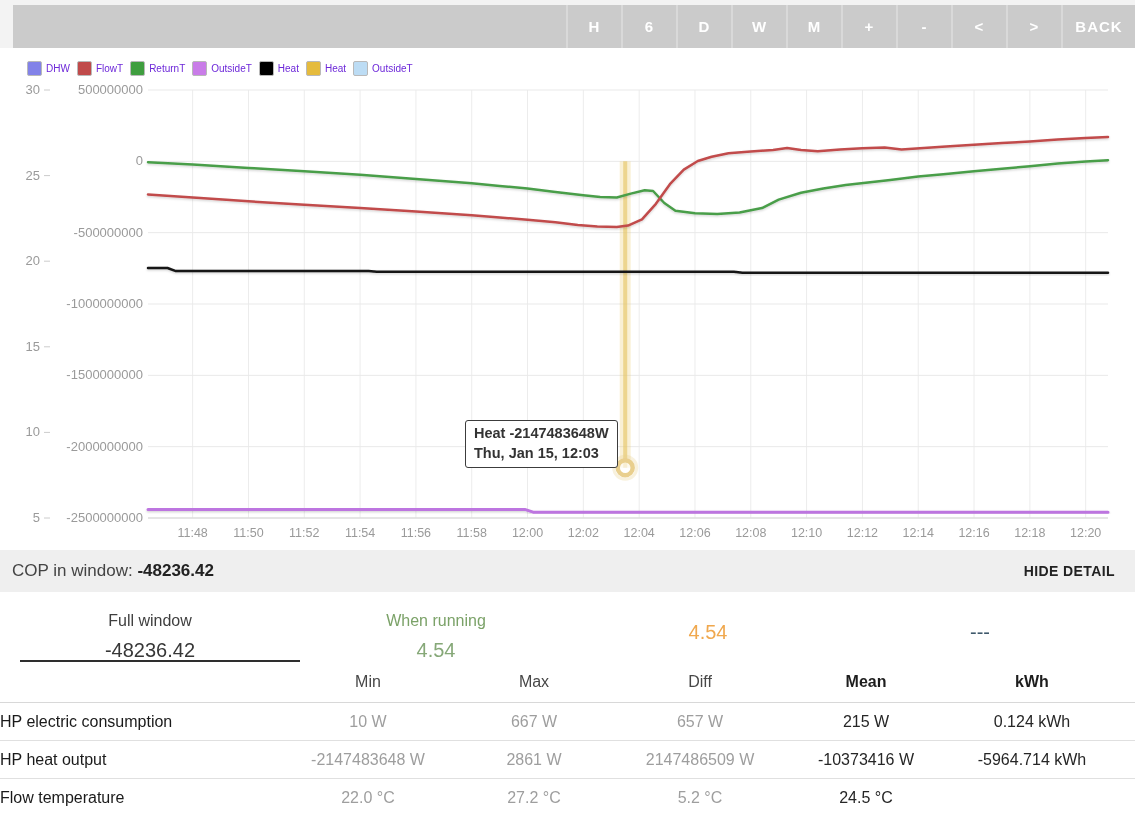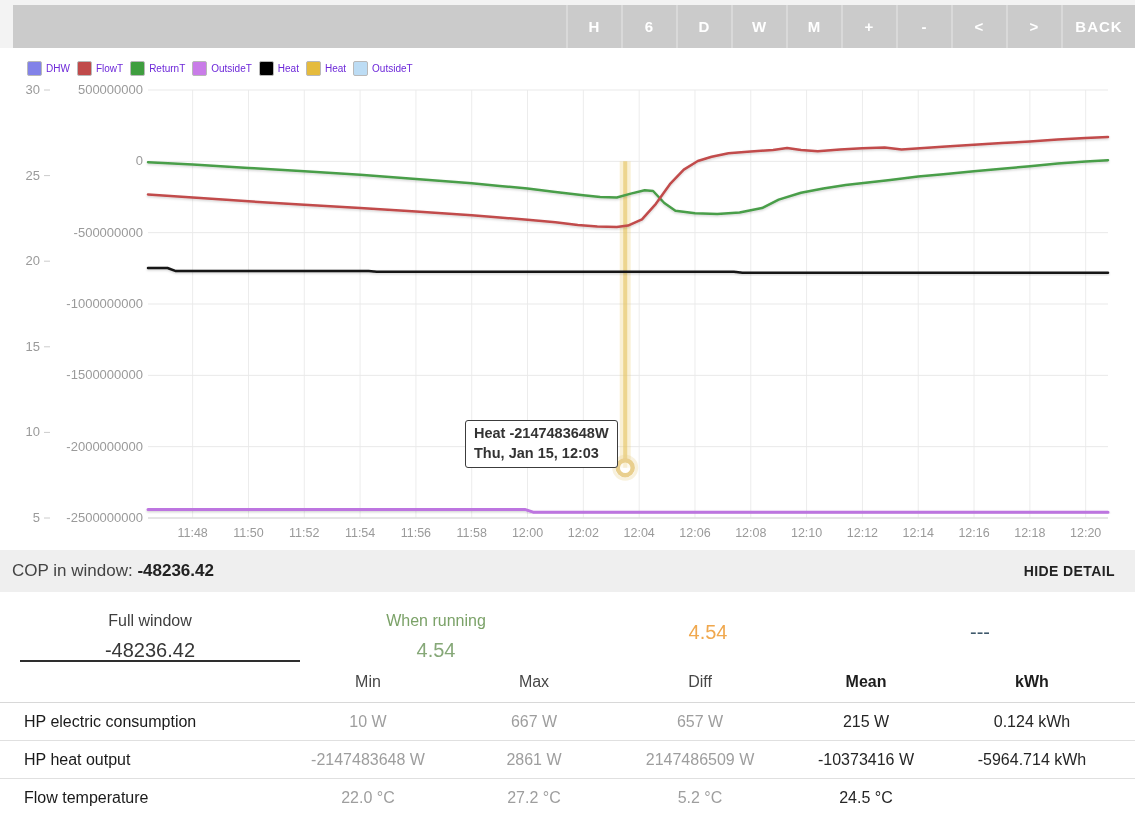--- a/index.html
+++ b/index.html
@@ -48,21 +48,21 @@
   .sum-value{font-size:20px;margin-top:9px;}
   .tab-underline{position:absolute;left:20px;right:0;bottom:0;height:2px;background:#2e2e2e;}
   
   .detail-table{background:#fff;}
   .trow{
     display:grid;grid-template-columns:285px 166px 166px 166px 166px 166px;
     align-items:center;border-bottom:1px solid #e0e0e0;height:37px;
   }
   .trow.thead{height:40px;border-bottom:1px solid #d8d8d8;}
   .tcell{text-align:center;font-size:16px;}
-  .tcell.rowlabel{text-align:left;padding-left:24px;font-size:16px;color:#1a1a1a;}
+  .tcell.rowlabel{text-align:left;font-size:16px;color:#1a1a1a;}
   .thead .tcell{color:#474747;}
   .thead .tcell.boldcol{font-weight:bold;color:#1d1d1d;}
   .tcell.gray{color:#9e9e9e;}
   .tcell.dark{color:#262626;}
 </style>
 </head>
 <body>
 
 <div class="topbar-strip">
   <div class="toolbar">

